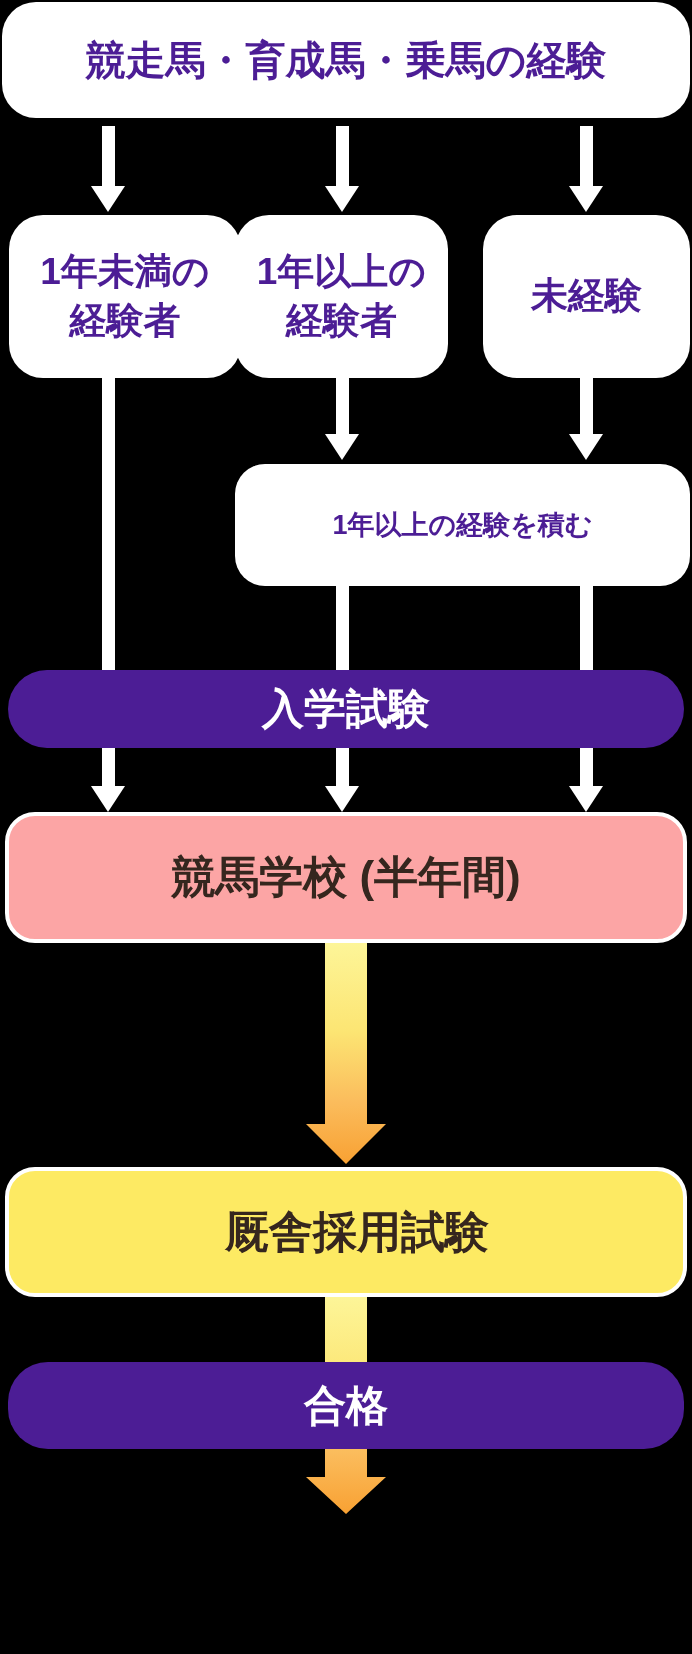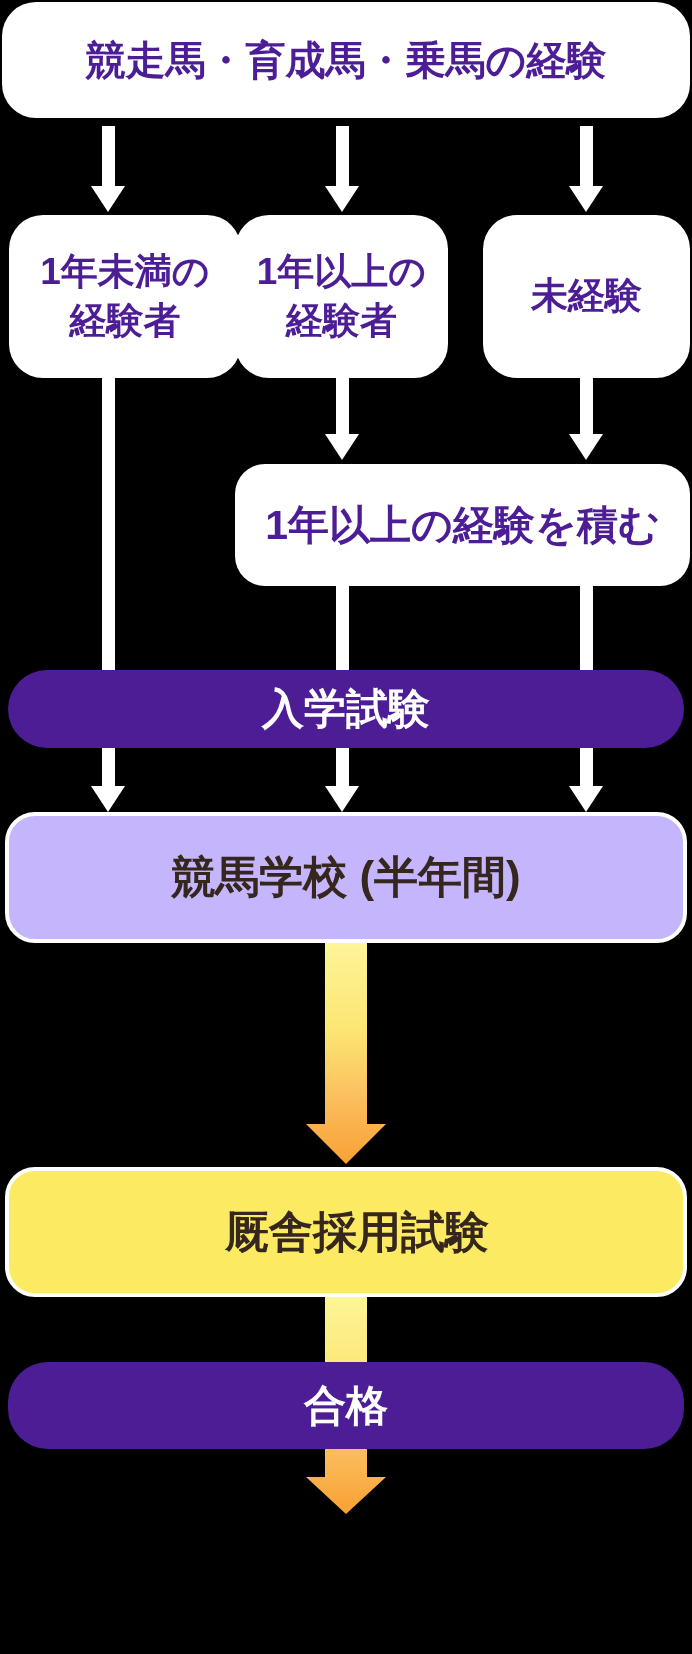--- a/index.html
+++ b/index.html
@@ -70,42 +70,42 @@
     background:linear-gradient(180deg,#fdf598 0%,#fce573 40%,#fbbc5c 72%,#f8a133 100%);
   }
   .oarrow.a1{clip-path:polygon(23.75% 0%,76.25% 0%,76.25% 81.9%,100% 81.9%,50% 100%,0% 81.9%,23.75% 81.9%);}
   .oarrow.a2{clip-path:polygon(23.75% 0%,76.25% 0%,76.25% 82.9%,100% 82.9%,50% 100%,0% 82.9%,23.75% 82.9%);}
 
   
   #top-box{left:2px;top:2px;width:688px;height:116px;font-size:40px;}
   #branch-1{left:9px;top:215px;width:232px;height:163px;font-size:37px;line-height:1.32;}
   #branch-2{left:235px;top:215px;width:213px;height:163px;font-size:37px;line-height:1.32;}
   #branch-3{left:483px;top:215px;width:207px;height:163px;font-size:37px;line-height:1.32;}
-  #accum-box{left:235px;top:464px;width:455px;height:122px;font-size:41px;border-radius:30px;}
+  #accum-box{left:235px;top:464px;width:455px;height:122px;font-size:27px;border-radius:30px;}
 
   #arr-t1{left:91px;top:126px;}
   #arr-t2{left:325px;top:126px;}
   #arr-t3{left:569px;top:126px;}
   .arr-top .shaft{height:60px;}
 
   #arr-m2{left:325px;top:378px;}
   #arr-m3{left:569px;top:378px;}
   .arr-mid .shaft{height:56px;}
 
   #line-c1{left:102px;top:378px;height:294px;}
   #line-c2{left:336px;top:586px;height:86px;}
   #line-c3{left:580px;top:586px;height:86px;}
 
   #bar-entrance{top:670px;}
   #arr-b1{left:91px;top:748px;}
   #arr-b2{left:325px;top:748px;}
   #arr-b3{left:569px;top:748px;}
   .arr-bot .shaft{height:38px;}
 
-  #box-school{top:812px;height:131px;background:#c4b5fd;text-align:right;}
+  #box-school{top:812px;height:131px;background:#fca5a5;text-align:right;}
   #oarrow-1{top:943px;height:221px;}
   #bar-graduation{top:1005px;}
   #box-recruit{top:1167px;height:130px;background:#fdea63;padding-left:22px;}
   #oarrow-2{top:1297px;height:217px;}
   #bar-pass{top:1362px;height:87px;}
   #box-staff{top:1518px;height:132px;background:#fcd86e;}
 </style>
 </head>
 <body>
 

